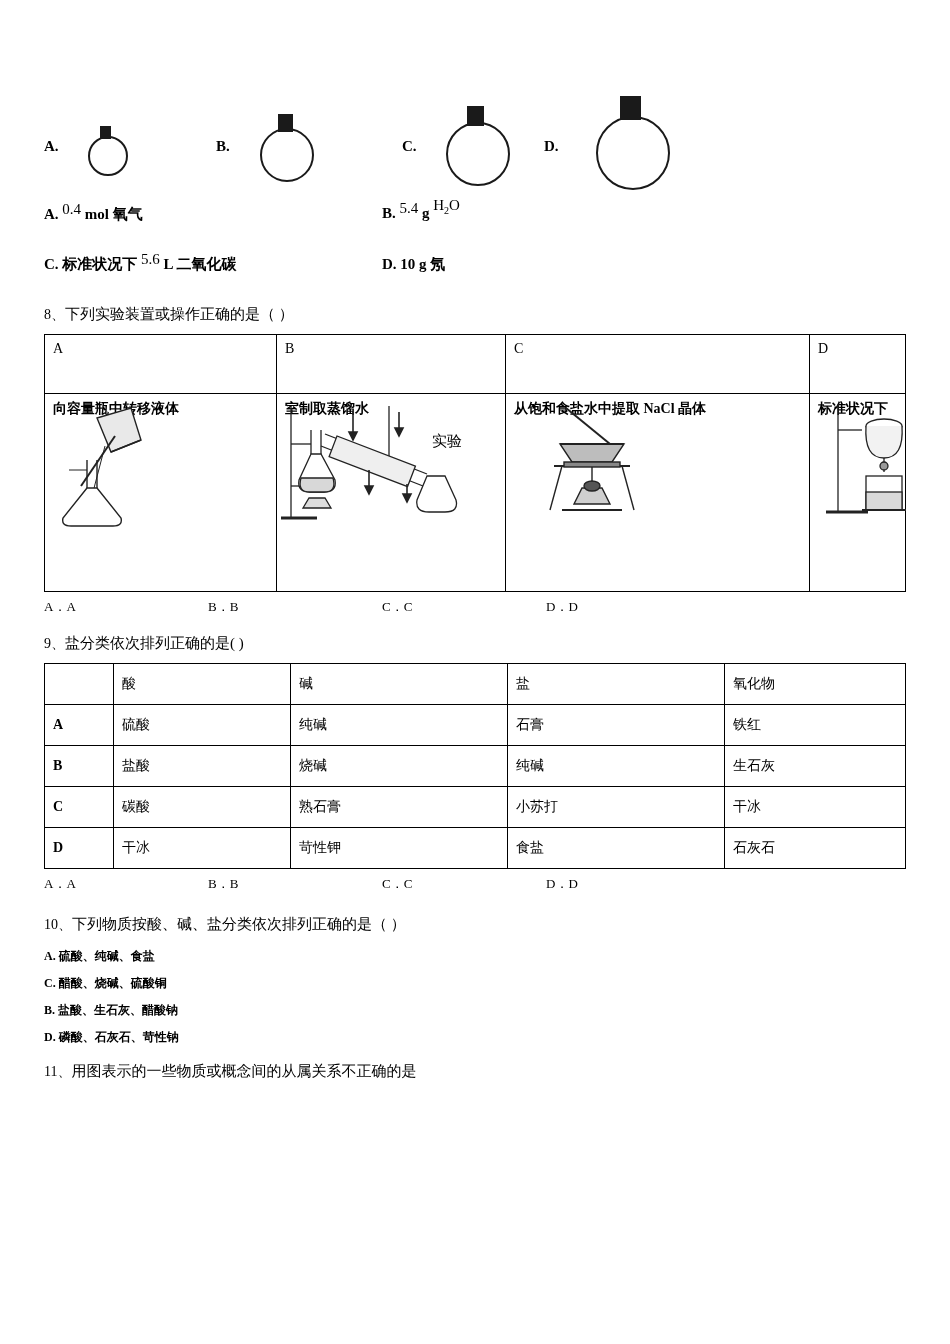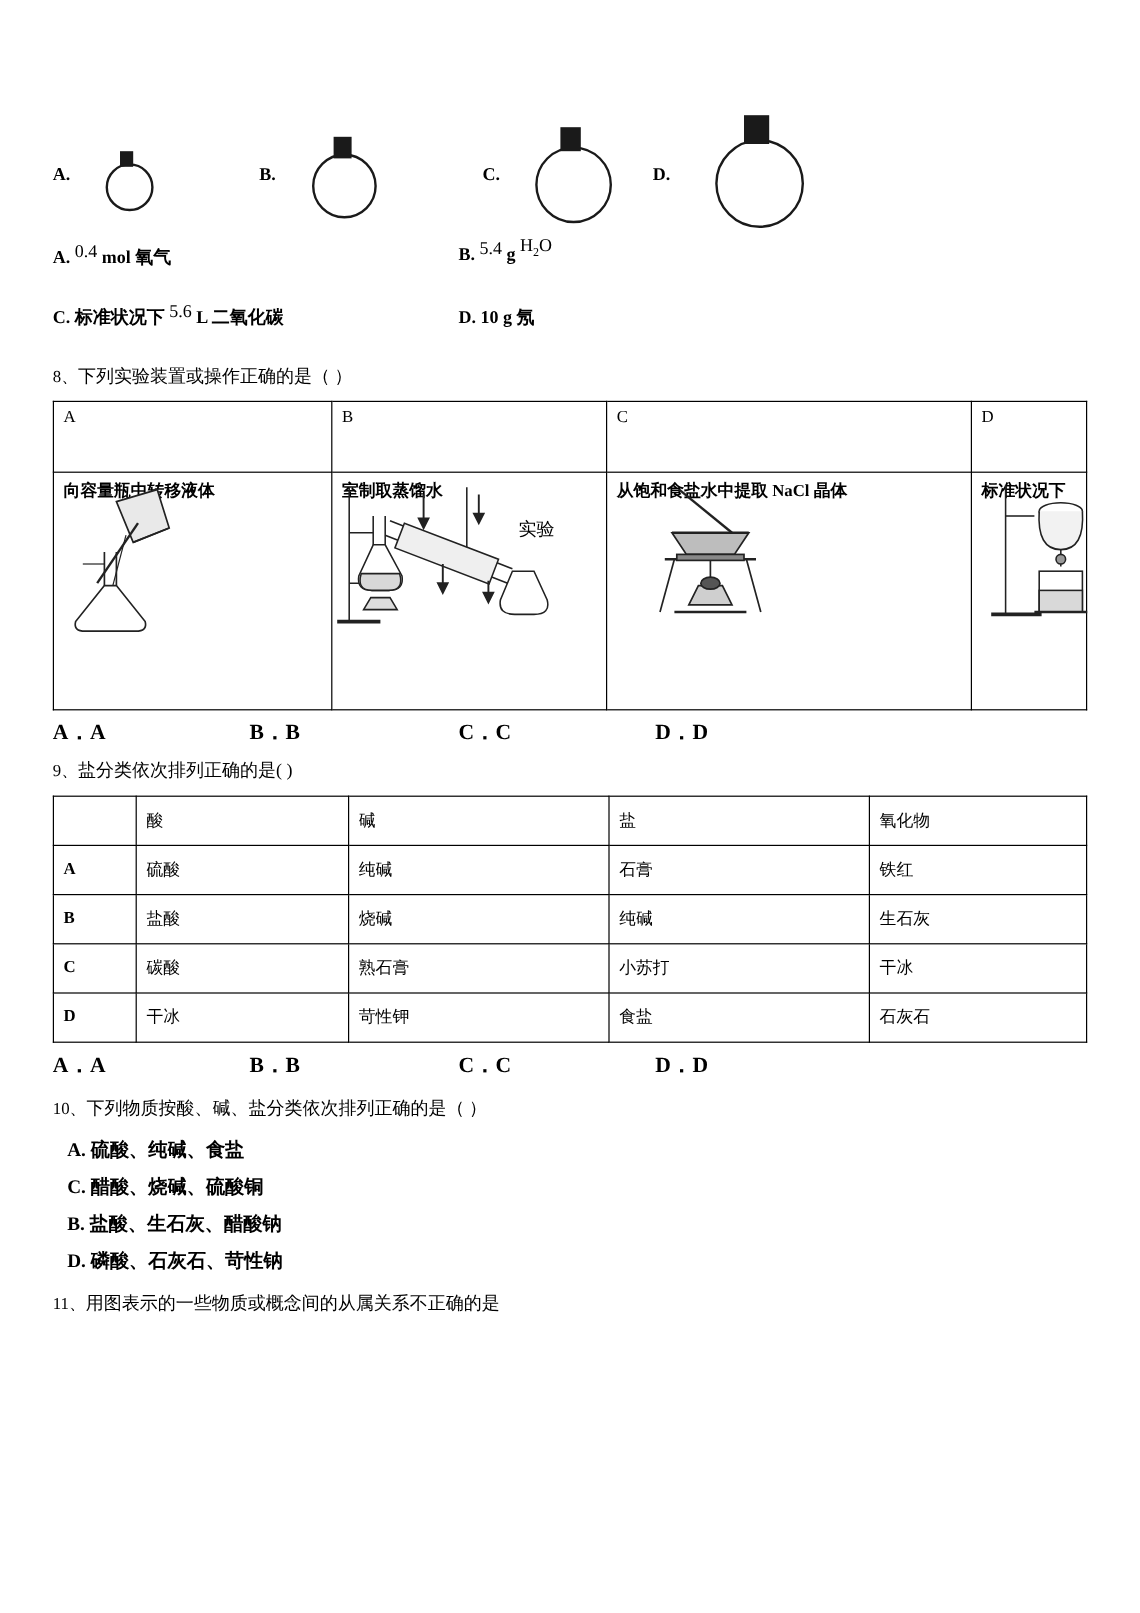--- a/index.html
+++ b/index.html
@@ -118,41 +118,41 @@
   }
   .fig {
     position: absolute;
     left: 0; right: 0; top: 6px;
     height: 130px;
   }
   
   .ansrow {
     position: relative;
     height: 24px;
-    font-size: 18px;
-    font-weight: bold;
+    font-size: 13px;
+    font-weight: normal;
     margin-top: 6px;
   }
   .ansrow span { position: absolute; }
   .a1 { left: 0; }
   .a2 { left: 164px; }
   .a3 { left: 338px; }
   .a4 { left: 502px; }
   
   table.cls td, table.cls th {
     height: 28px;
     vertical-align: middle;
     font-size: 14px;
   }
   table.cls .rowhdr { font-weight: bold; width: 52px; }
   
   .list-opt {
-    font-size: 16px;
+    font-size: 12px;
     font-weight: bold;
-    margin: 10px 12px;
+    margin: 10px 0;
   }
   .list-opt .ltr { font-weight: bold; }
   svg { display: block; }
 </style>
 </head>
 <body>
 
 <div class="page">
   <div class="content">
 

